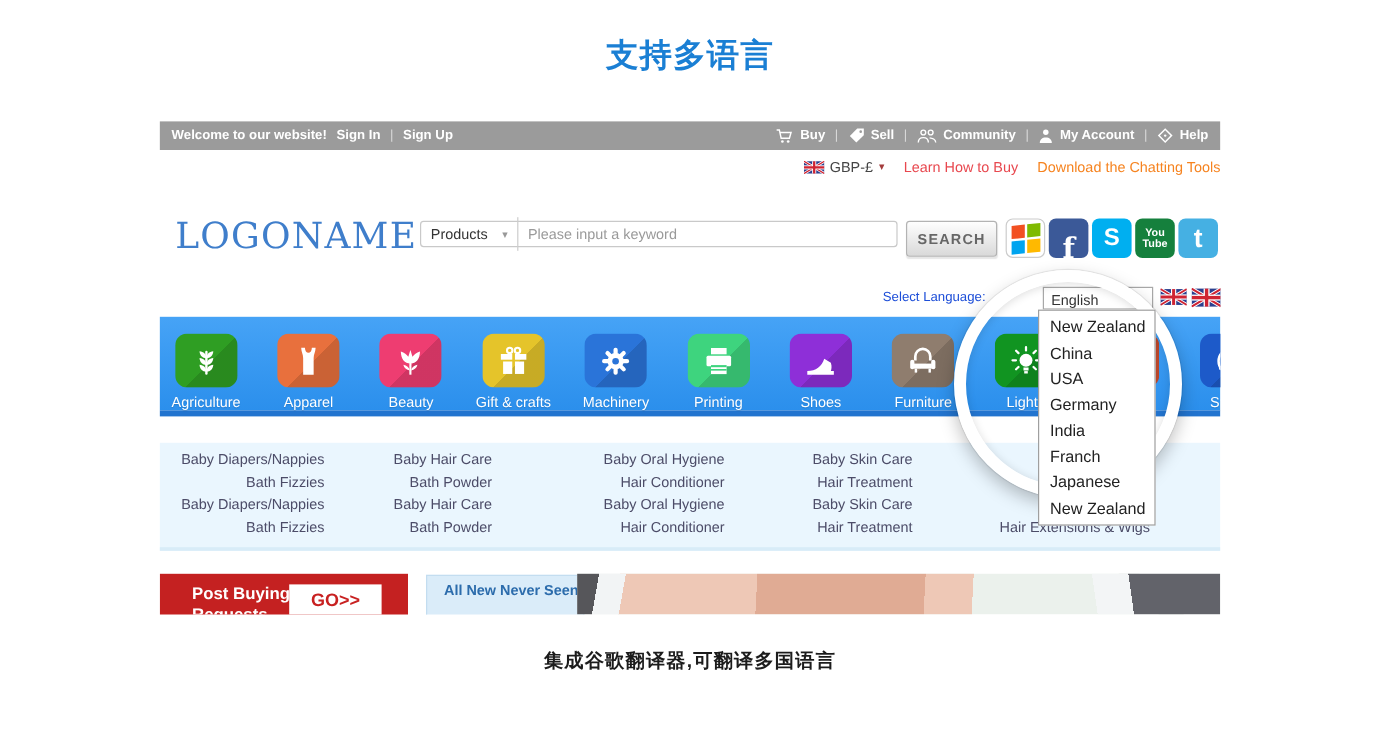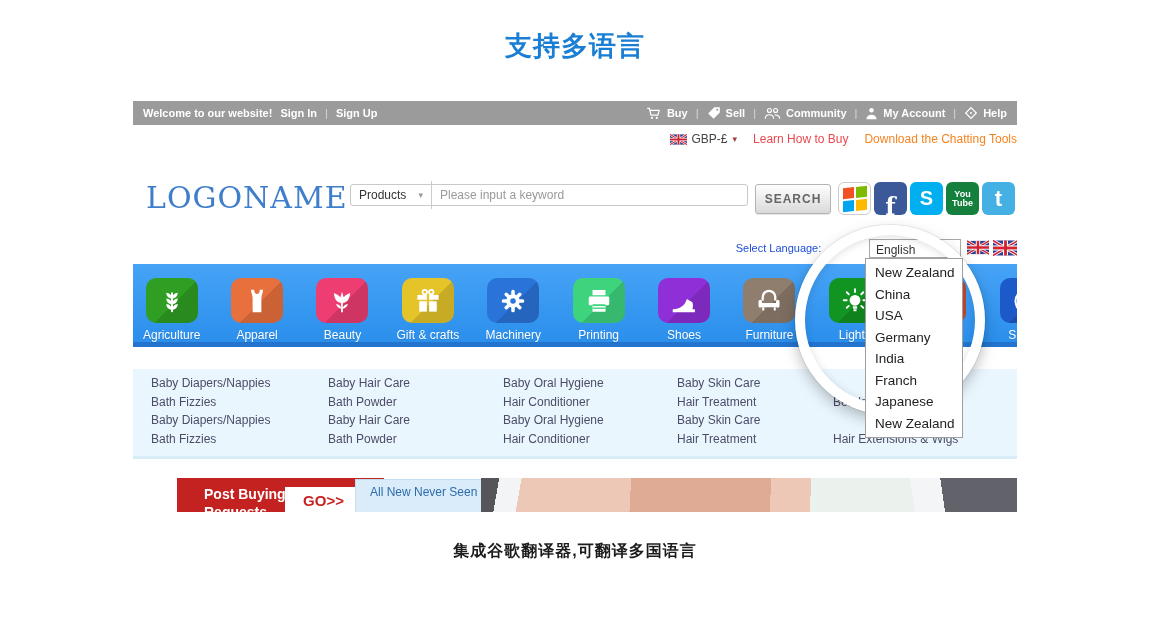--- a/index.html
+++ b/index.html
@@ -72,43 +72,43 @@
   .navbar { position:absolute; left:0; top:163px; width:884px; height:83px;
     background:linear-gradient(#46a3f6,#2b8fec); border-bottom:5px solid #2274cf;
     display:flex; padding:14px 0 0 8px;gap:24px; }
   .nav-item { width:61.4px; flex:none; display:flex; flex-direction:column; align-items:center; cursor:pointer; }
   .tile { width:52px; height:52px; border-radius:10px; display:flex; align-items:center; justify-content:center;
     background-image:linear-gradient(135deg, rgba(0,0,0,0) 55%, rgba(0,0,0,.13) 55%); }
   .tile svg { width:30px; height:30px; display:block; }
   .nav-label { margin-top:5px; font-size:12px; color:#fff; white-space:nowrap; text-shadow:0 1px 1px rgba(0,0,0,.15); }
 
   
-  .panel { position:absolute; left:0; top:268px; width:884px; height:90px; background:#eaf6fe; border-bottom:3px solid #d8ecf8; }
+  .panel { position:absolute; left:0; top:268px; width:884px; height:90px; background:#eaf6fe; border-bottom:3px solid #d8ecf8;text-align:right; }
   .link-col { position:absolute; top:5px; }
   .link-col a { display:block; height:18.5px; line-height:18.5px; font-size:12px; color:#4c4c68;
     text-decoration:none; white-space:nowrap; cursor:pointer; }
   .c1{left:18px} .c2{left:195px} .c3{left:370px} .c4{left:544px} .c5{left:700px}
 
   
   .ring { position:absolute; left:662px; top:124px; width:190px; height:190px; border-radius:50%;
     border:10px solid #fff; z-index:40; pointer-events:none;
     box-shadow:0 0 0 1px rgba(0,0,0,.07), 0 6px 14px rgba(0,0,0,.25), inset 0 1px 8px rgba(0,0,0,.14); }
   .dropdown { position:absolute; left:732px; top:157px; width:98px; background:#fff;
     border:1px solid #9f9f9f; z-index:50; padding:3px 0; }
   .dropdown .opt { font-size:13.5px; color:#222; padding:1px 0 1px 9px; line-height:19.5px;
     white-space:nowrap; cursor:pointer; }
 
   
   .banner { position:absolute; left:0; top:377px; width:884px; height:34px; overflow:hidden; }
-  .post-box { position:absolute; left:0; top:0; width:207px; height:50px; background:#c42121; cursor:pointer;margin-left:44px; }
+  .post-box { position:absolute; left:0; top:0; width:207px; height:50px; background:#c42121; cursor:pointer; }
   .post-text { position:absolute; left:27px; top:7px; color:#fff; font-weight:bold; font-size:14px; line-height:18px; }
   .go-btn { position:absolute; left:108px; top:9px; width:77px; height:26px; background:#fff;
     color:#c82121; font-weight:bold; font-size:15px; display:flex; align-items:center; justify-content:center; cursor:pointer; }
   .new-box { position:absolute; left:222px; top:1px; width:132px; height:40px; background:#daecf9;
-    border:1px solid #c3ddf0; padding:5px 0 0 14px; color:#2c6cac; font-weight:normal; font-size:12px; line-height:14px; }
+    border:1px solid #c3ddf0; padding:5px 0 0 14px; color:#2c6cac; font-weight:bold; font-size:12px; line-height:14px; }
   .photo { position:absolute; left:348px; top:0; width:536px; height:34px;
     background-color:#ebf1ec;
     background-image:
       linear-gradient(100deg, #56565a 0 18px, #f2f4f5 18px 40px, rgba(0,0,0,0) 40px),
       linear-gradient(262deg, #62636a 0 76px, #f3f5f6 76px 106px, rgba(0,0,0,0) 106px),
       radial-gradient(circle at 495px 24px, #ccd6cc 0 14px, rgba(0,0,0,0) 15px),
       radial-gradient(circle at 460px 6px, #d2dbd2 0 10px, rgba(0,0,0,0) 11px),
       linear-gradient(93deg, rgba(0,0,0,0) 0 36px, #eec8b6 36px 150px, #e0ab94 150px 290px, #eec8b6 290px 330px, rgba(0,0,0,0) 330px); }
 </style>
 </head>

